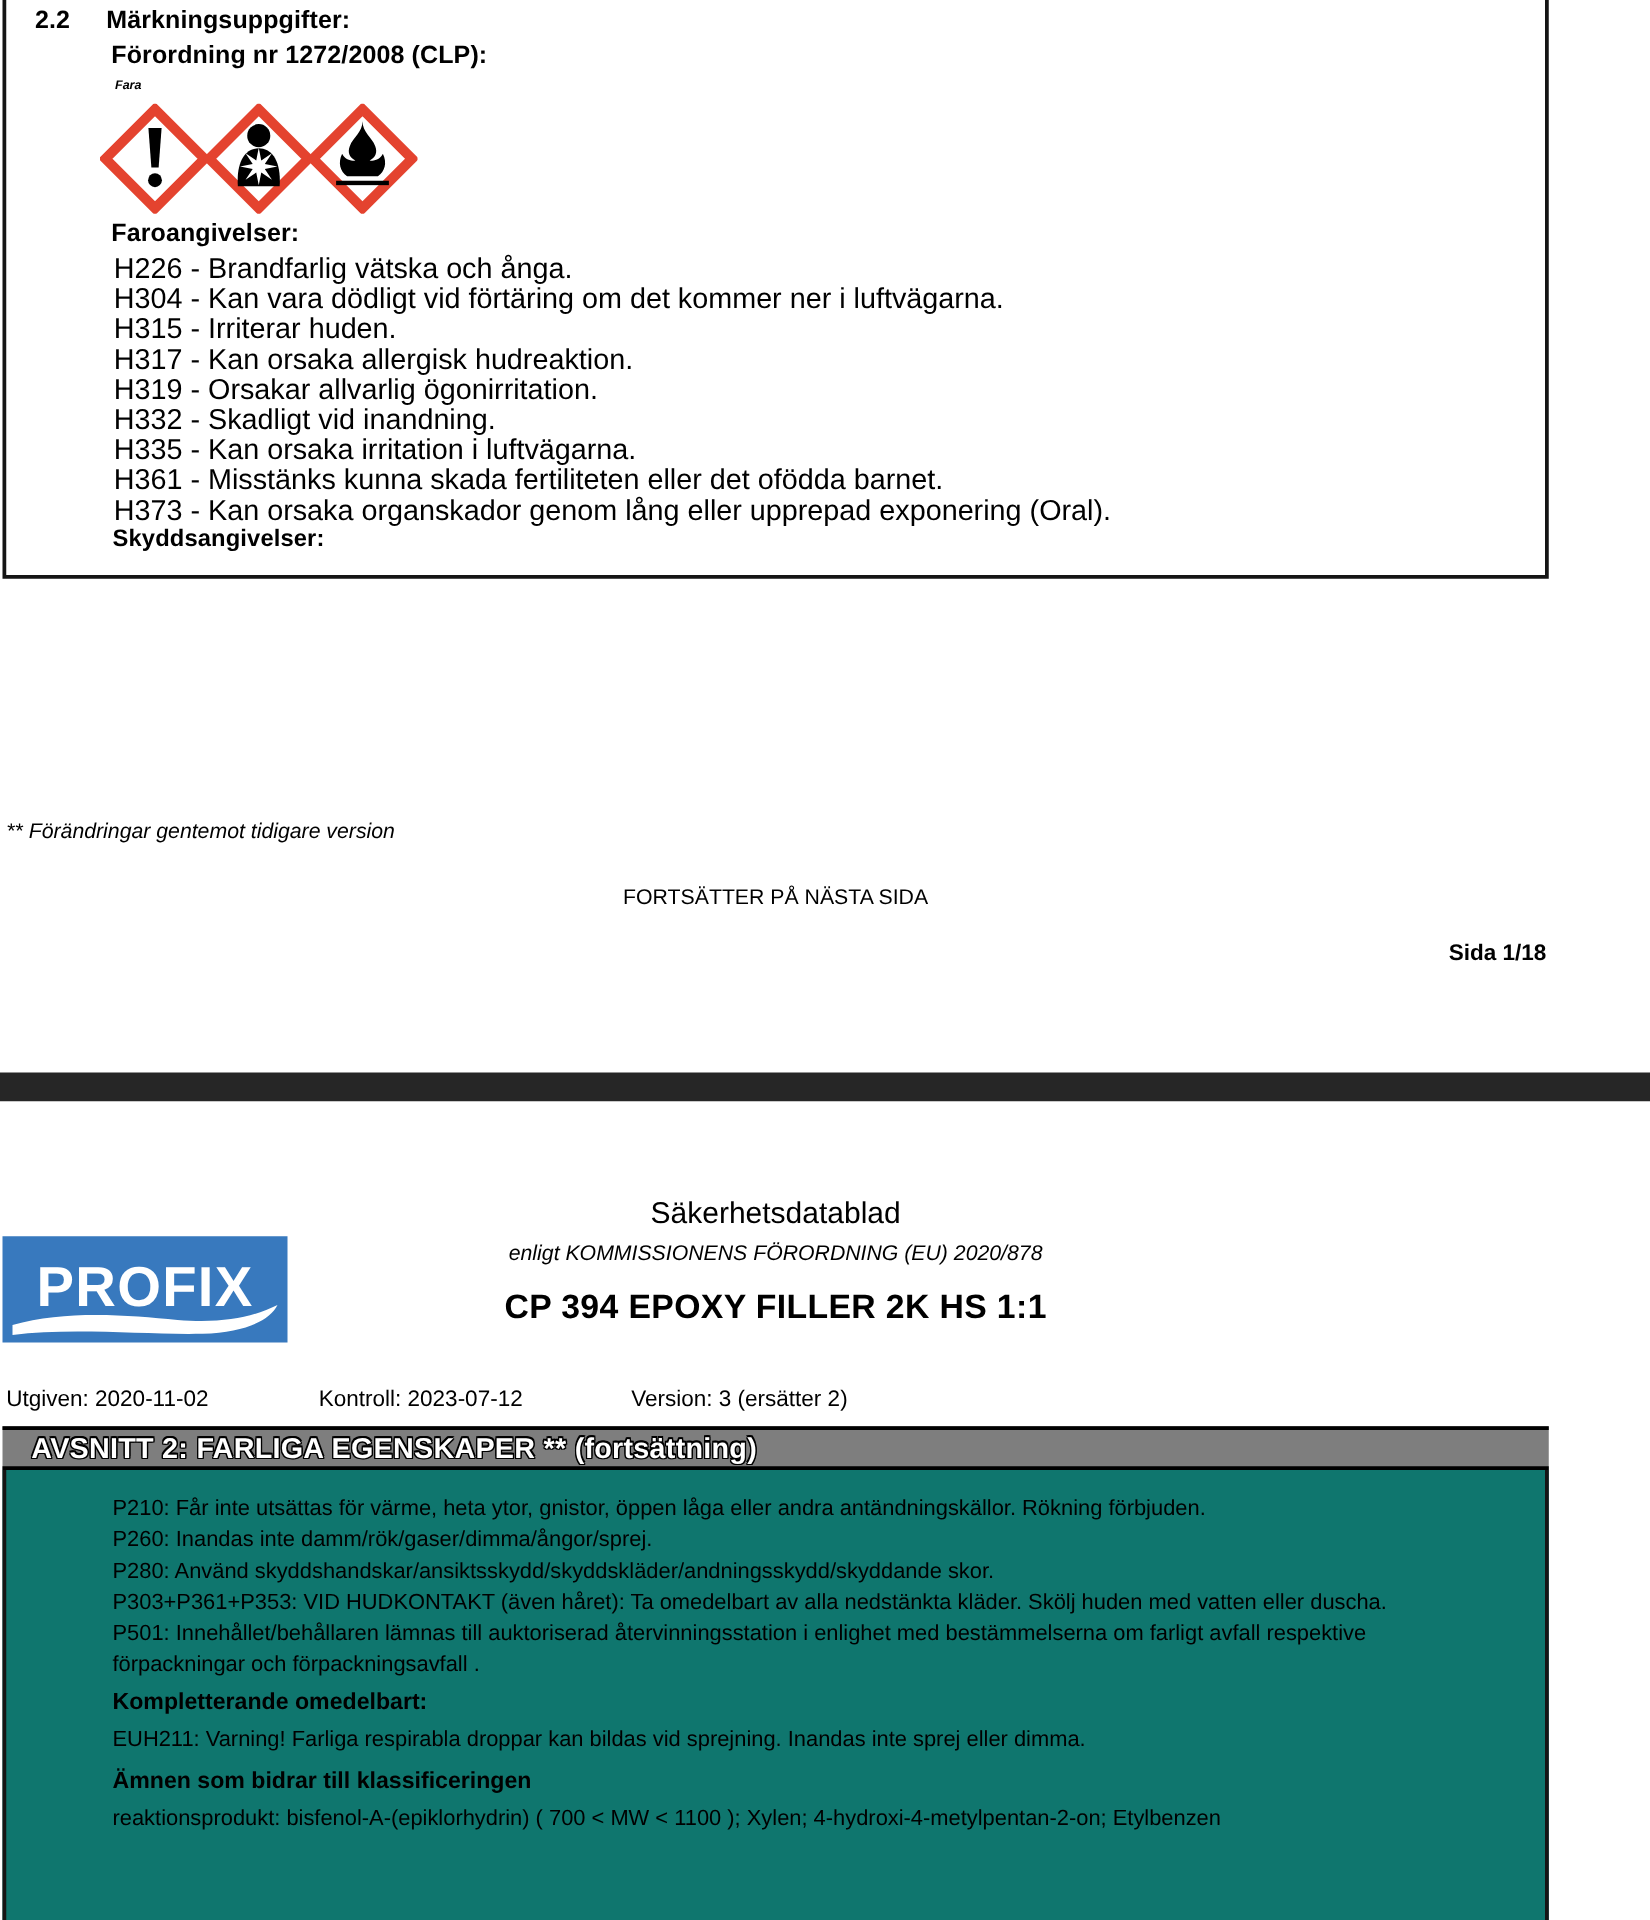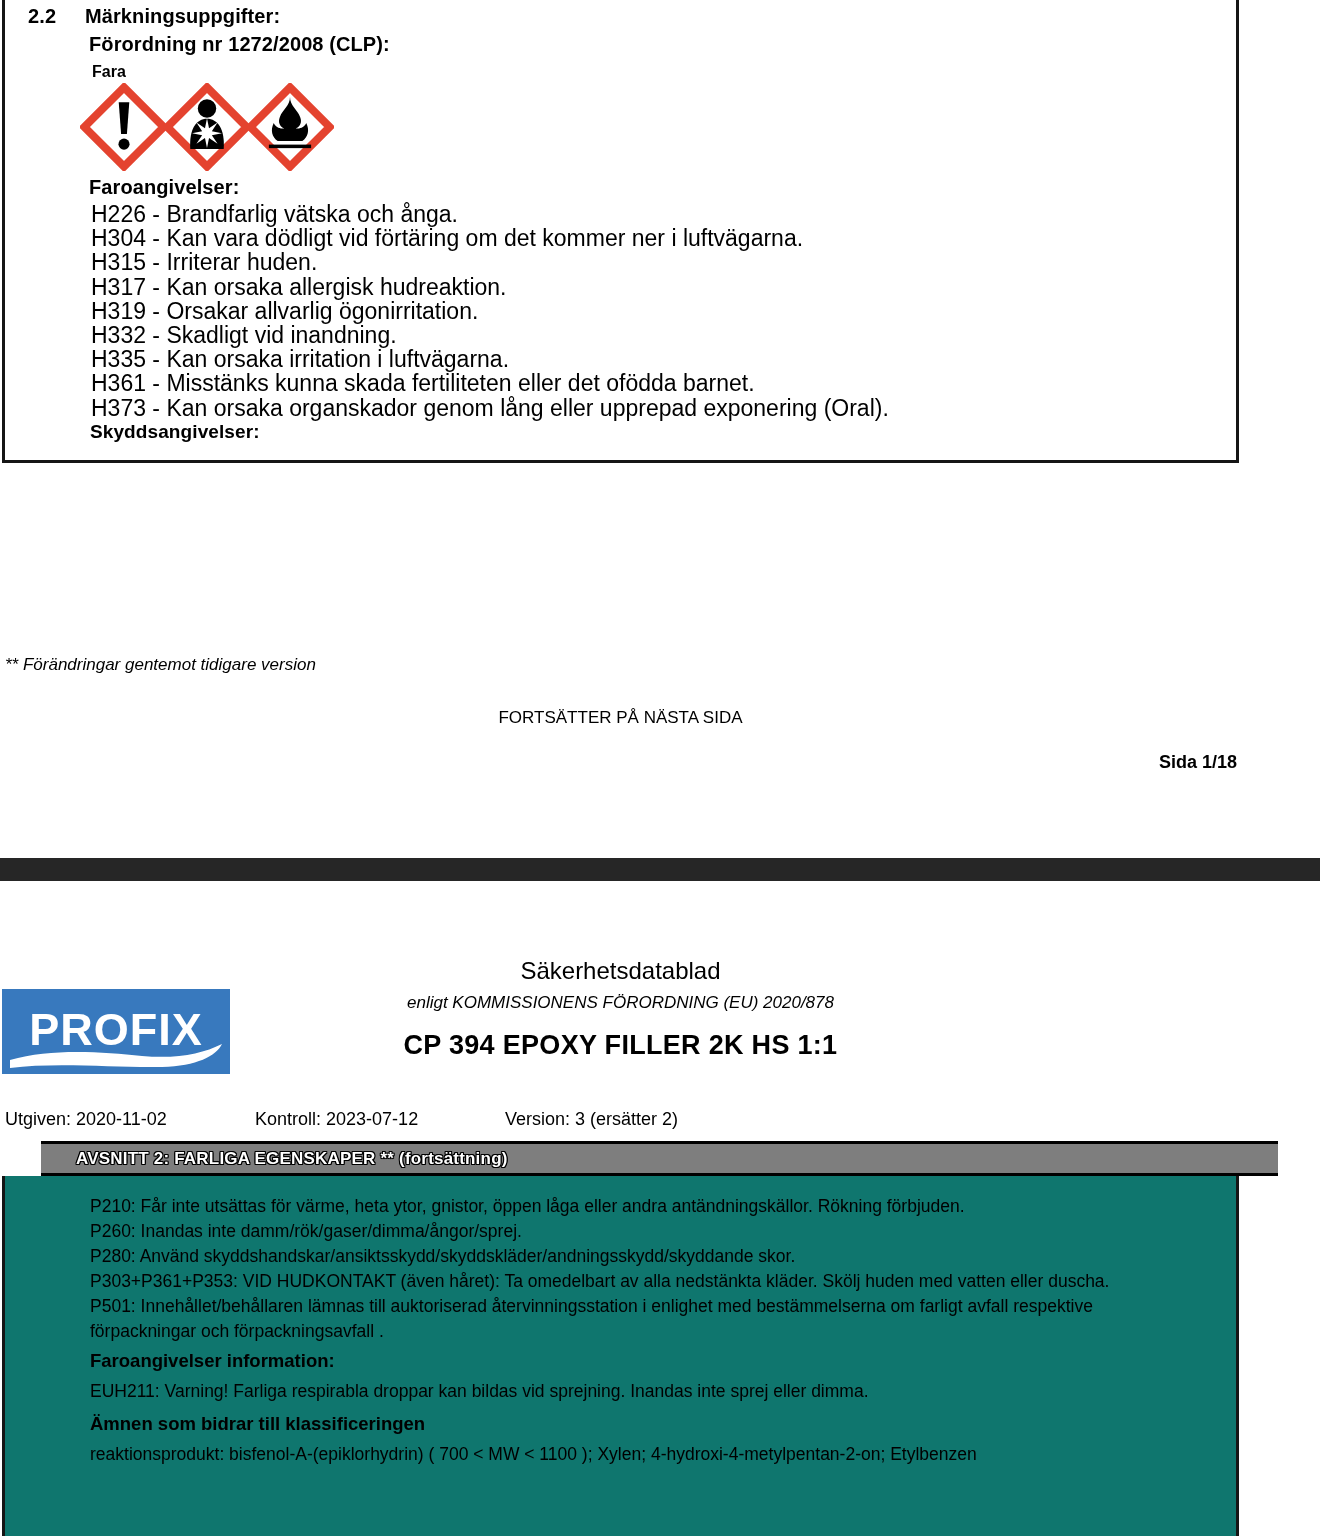--- a/index.html
+++ b/index.html
@@ -12,21 +12,21 @@
 
   
   #box1{
     left:2px;top:-6px;width:1237px;height:469px;
     border:3px solid #151515;box-sizing:border-box;background:#fff;
   }
   .sec-head{font-size:20px;font-weight:bold;letter-spacing:.1px;}
   #h22{left:23px;top:8px;}
   #h22 .num{display:inline-block;width:57px;}
   #hreg{left:84px;top:36px;}
-  #hfara{left:87px;top:66px;font-size:16px;font-weight:bold;}
+  #hfara{left:87px;top:66px;font-size:10px;font-weight:bold;font-style:italic;}
   #picto-row{left:75px;top:86px;height:88px;}
   .picto{position:absolute;width:88px;height:88px;top:0;}
   .picto svg{width:88px;height:88px;display:block;}
   #hfaro{left:84px;top:179px;}
   #hlist{left:86px;top:205px;width:1110px;font-size:23px;line-height:24.2px;}
   #hskydd{left:85px;top:424px;font-size:19px;}
 
   
   #changes-note{left:5px;top:655px;font-size:17px;font-style:italic;}
   #continues{left:2px;top:708px;width:1237px;text-align:center;font-size:17px;}
@@ -49,25 +49,24 @@
   #meta-row{left:5px;top:1109px;width:1230px;font-size:18px;height:22px;}
   #meta-row .mitem{position:absolute;top:0;white-space:nowrap;}
   #meta-issued{left:0;}
   #meta-control{left:250px;}
   #meta-version{left:500px;}
 
   
   #section-bar{
     left:2px;top:1141px;width:1237px;height:35px;box-sizing:border-box;
     background:#7e7e7e;border-top:3px solid #000;border-bottom:3px solid #000;
-    color:#fff;font-size:17px;font-weight:bold;line-height:29px;padding-left:35px;
+    color:#fff;font-size:23px;font-weight:bold;line-height:29px;padding-left:23px;
     text-shadow:-1px -1px 0 #000,1px -1px 0 #000,-1px 1px 0 #000,1px 1px 0 #000,
                  0 -1px 0 #000,0 1px 0 #000,-1px 0 0 #000,1px 0 0 #000;
     letter-spacing:.2px;
-    margin-left:39px;
   }
 
   
   #box2{
     left:2px;top:1176px;width:1237px;height:360px;box-sizing:border-box;
     border-left:3px solid #151515;border-right:3px solid #151515;
     overflow:hidden;background:#0f766e;
   }
   #box2-content{position:absolute;left:85px;top:18px;width:1080px;}
   .pstmt{margin:0;font-size:17.5px;line-height:25px;}
@@ -151,18 +150,18 @@
 
 <div class="abs" id="section-bar">AVSNITT 2: FARLIGA EGENSKAPER ** (fortsättning)</div>
 
 <div class="abs" id="box2">
   <div id="box2-content">
     <p class="pstmt">P210: Får inte utsättas för värme, heta ytor, gnistor, öppen låga eller andra antändningskällor. Rökning förbjuden.</p>
     <p class="pstmt">P260: Inandas inte damm/rök/gaser/dimma/ångor/sprej.</p>
     <p class="pstmt">P280: Använd skyddshandskar/ansiktsskydd/skyddskläder/andningsskydd/skyddande skor.</p>
     <p class="pstmt">P303+P361+P353: VID HUDKONTAKT (även håret): Ta omedelbart av alla nedstänkta kläder. Skölj huden med vatten eller duscha.</p>
     <p class="pstmt">P501: Innehållet/behållaren lämnas till auktoriserad återvinningsstation i enlighet med bestämmelserna om farligt avfall respektive förpackningar och förpackningsavfall .</p>
-    <p class="subhead">Faroangivelser information:</p>
+    <p class="subhead">Kompletterande omedelbart:</p>
     <p class="plain">EUH211: Varning! Farliga respirabla droppar kan bildas vid sprejning. Inandas inte sprej eller dimma.</p>
     <p class="subhead2">Ämnen som bidrar till klassificeringen</p>
     <p class="plain">reaktionsprodukt: bisfenol-A-(epiklorhydrin) ( 700 &lt; MW &lt; 1100 ); Xylen; 4-hydroxi-4-metylpentan-2-on; Etylbenzen</p>
   </div>
 </div>
 
 </body></html>

